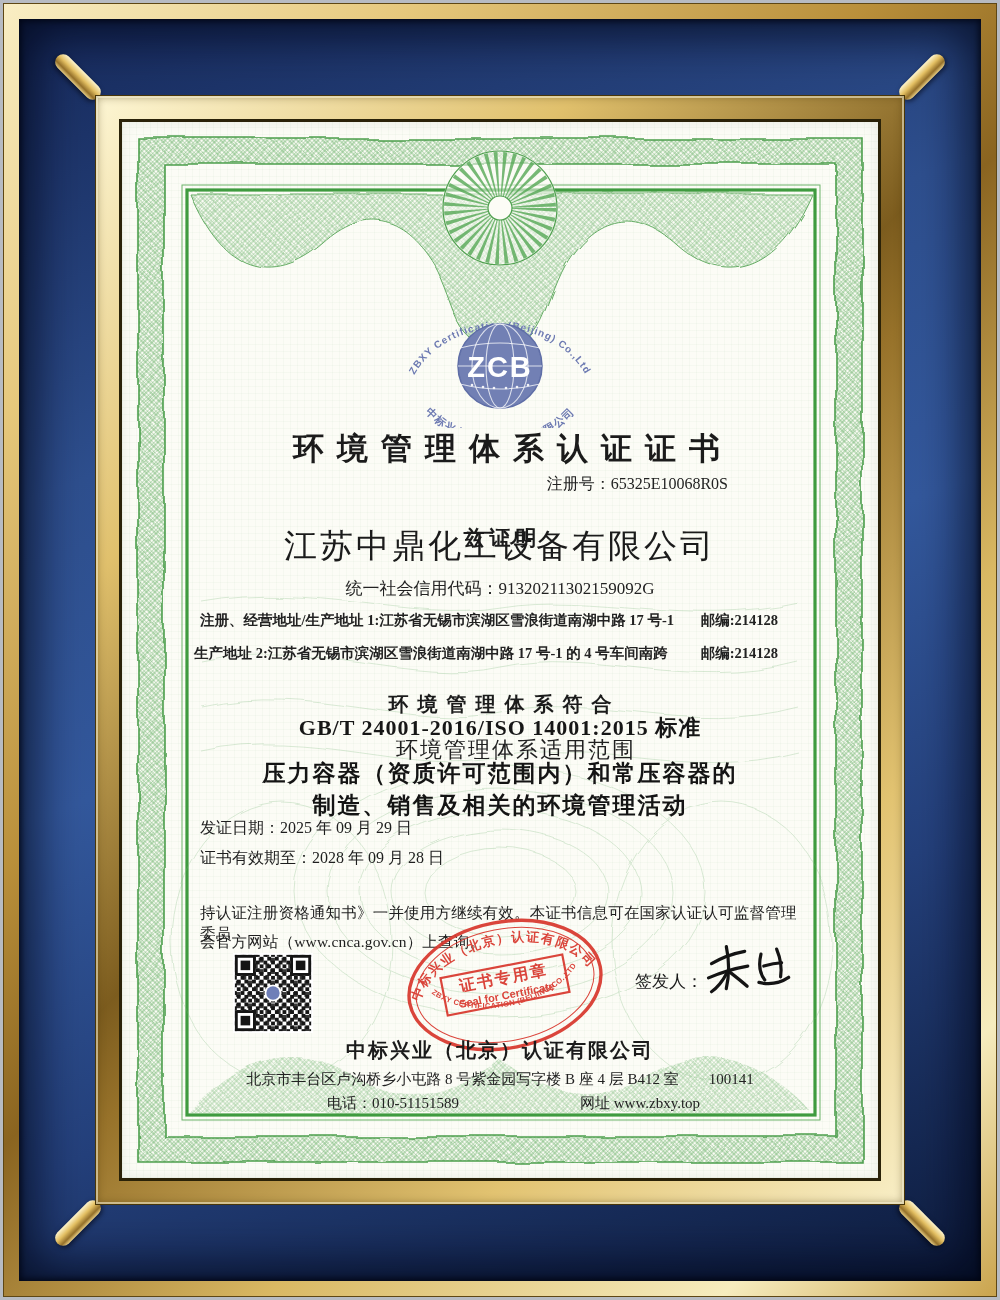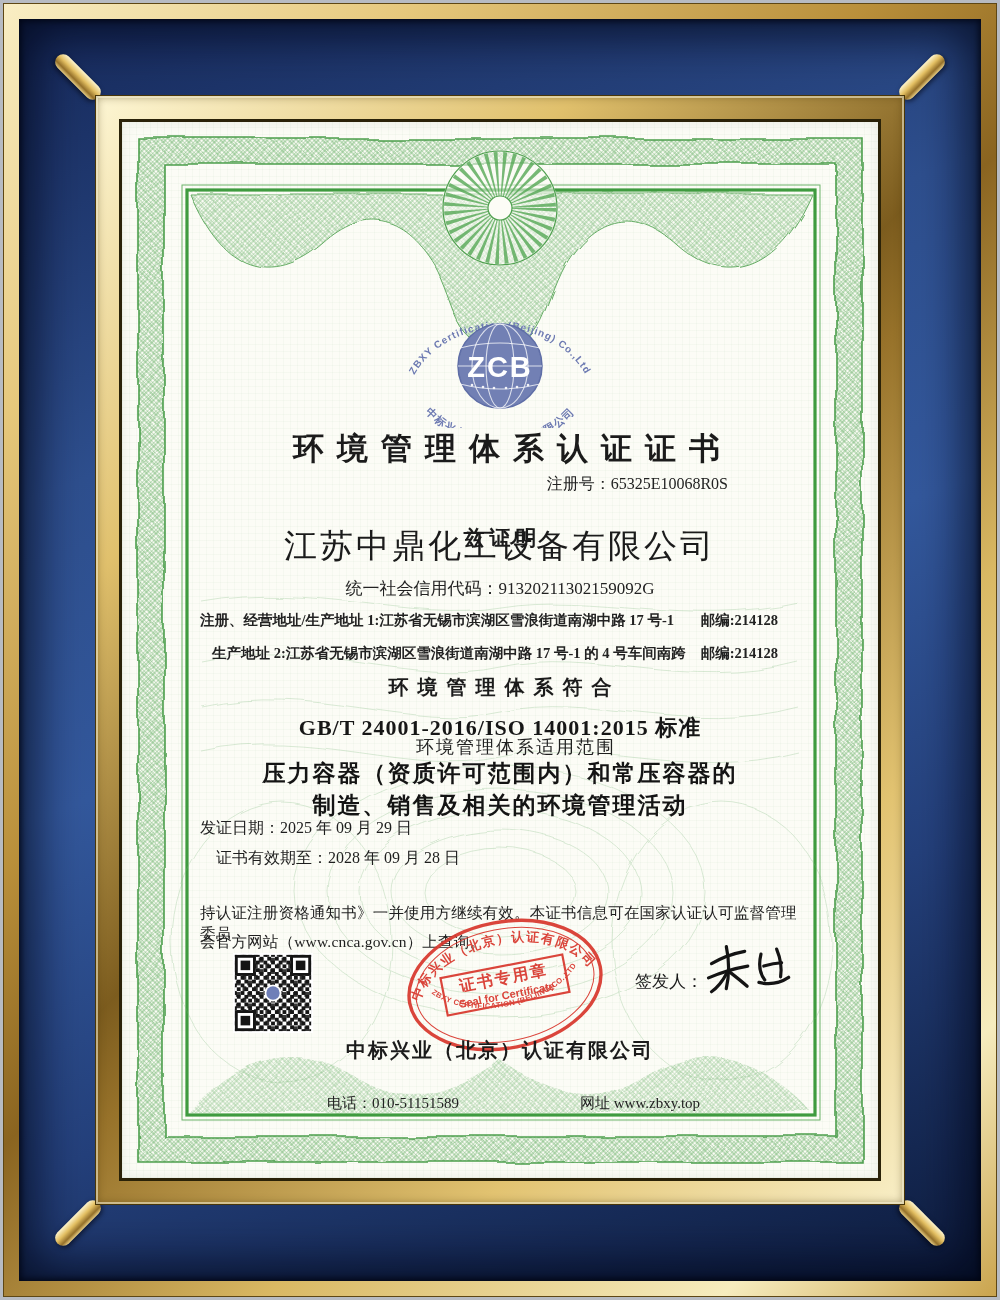--- a/index.html
+++ b/index.html
@@ -32,23 +32,23 @@
   
   .abs{position:absolute;}
   .ctr{left:0;right:0;text-align:center;}
   .hei{font-family:"Liberation Sans","DejaVu Sans",sans-serif;}
   .ink{color:#1b1b1b;}
   .title{font-size:31px;font-weight:700;letter-spacing:13px;text-indent:13px;}
   .certify{font-size:21px;font-weight:700;letter-spacing:5px;text-indent:5px;}
   .company{font-size:33px;font-weight:400;letter-spacing:3px;}
   .credit{font-size:17px;color:#222;}
   .small{font-size:14.5px;color:#222;font-weight:bold;}
-  .conform{font-size:20px;font-weight:700;letter-spacing:9px;text-indent:9px;}
+  .conform{font-size:20px;font-weight:700;letter-spacing:9px;text-indent:9px;margin-top:17px;}
   .standard{font-size:22px;font-weight:600;letter-spacing:1px;color:#161616;font-family:"Liberation Serif",serif;margin-top:11px;}
-  .scopelbl{font-size:18px;color:#1f1f1f;letter-spacing:2px;padding-left:32px;}
+  .scopelbl{font-size:22px;color:#1f1f1f;letter-spacing:2px;padding-left:32px;}
   .scope{font-size:23px;font-weight:700;letter-spacing:2px;color:#141414;}
   .dates{font-size:16px;color:#1e1e1e;}
   .note{font-size:15.5px;color:#1e1e1e;letter-spacing:.2px;}
   .signlbl{font-size:17px;color:#1b1b1b;}
   .fco{font-size:20px;font-weight:700;letter-spacing:2px;}
   .faddr{font-size:15px;color:#222;}
   .sr{position:absolute;width:1px;height:1px;overflow:hidden;clip-path:inset(50%);}
 </style>
 </head>
 <body>
@@ -152,31 +152,31 @@
     </svg>
 
     <div class="abs ctr hei ink title" style="top:306px;margin-left:13px;">环境管理体系认证证书</div>
     <div class="abs credit" style="top:352px;right:150px;font-size:16px;">注册号：65325E10068R0S</div>
     <div class="abs ctr hei ink certify" style="top:374px;margin-top:28px;">兹证明</div>
     <div class="abs ctr hei ink company" style="top:402px;">江苏中鼎化工设备有限公司</div>
     <div class="abs ctr credit" style="top:455px;">统一社会信用代码：91320211302159092G</div>
 
     <div class="abs small" style="top:489px;left:78px;">注册、经营地址/生产地址 1:江苏省无锡市滨湖区雪浪街道南湖中路 17 号-1</div>
     <div class="abs small" style="top:489px;right:100px;">邮编:214128</div>
-    <div class="abs small" style="top:522px;left:90px;">生产地址 2:江苏省无锡市滨湖区雪浪街道南湖中路 17 号-1 的 4 号车间南跨</div>
+    <div class="abs small" style="top:522px;left:72px;">生产地址 2:江苏省无锡市滨湖区雪浪街道南湖中路 17 号-1 的 4 号车间南跨</div>
     <div class="abs small" style="top:522px;right:100px;">邮编:214128</div>
 
     <div class="abs ctr hei ink conform" style="top:552px;">环境管理体系符合</div>
     <div class="abs ctr standard" style="top:580px;">GB/T 24001-2016/ISO 14001:2015 标准</div>
     <div class="abs ctr scopelbl" style="top:613px;">环境管理体系适用范围</div>
     <div class="abs ctr hei scope" style="top:636px;">压力容器（资质许可范围内）和常压容器的</div>
     <div class="abs ctr hei scope" style="top:668px;">制造、销售及相关的环境管理活动</div>
 
     <div class="abs dates" style="top:696px;left:78px;">发证日期：2025 年 09 月 29 日</div>
-    <div class="abs dates" style="top:726px;left:78px;margin-left:16px;">证书有效期至：2028 年 09 月 28 日</div>
+    <div class="abs dates" style="top:726px;left:78px;">证书有效期至：2028 年 09 月 28 日</div>
     <div class="abs note" style="top:781px;left:78px;width:606px;">持认证注册资格通知书》一并使用方继续有效。本证书信息可在国家认证认可监督管理委员</div>
     <div class="abs note" style="top:810px;left:78px;width:606px;">会官方网站（www.cnca.gov.cn）上查询。</div>
 
     <svg class="abs" style="left:111px;top:831px;" width="80" height="80" viewBox="0 0 84 84">
       <defs>
         <pattern id="q1" width="8" height="8" patternUnits="userSpaceOnUse">
           <rect width="4" height="4" fill="#151515"></rect>
             <rect x="4" y="4" width="4" height="4" fill="#151515"></rect>
         </pattern>
         <pattern id="q2" width="12" height="12" patternUnits="userSpaceOnUse" patternTransform="translate(3 5)">
@@ -238,16 +238,17 @@
         <path d="M30 36 q10 9 16 15"></path>
         <path d="M62 20 q-5 16 2 26"></path>
         <path d="M78 16 q5 15 2 28"></path>
         <path d="M64 32 q10 -2 18 -2"></path>
         <path d="M58 48 q16 5 30 -3"></path>
       </g>
     </svg>
     <span class="sr">朱虹</span>
 
     <div class="abs ctr hei ink fco" style="top:915px;">中标兴业（北京）认证有限公司</div>
+    <div class="abs ctr faddr" style="top:948px;">北京市丰台区卢沟桥乡小屯路 8 号紫金园写字楼 B 座 4 层 B412 室　　100141</div>
     <div class="abs faddr" style="top:972px;left:205px;">电话：010-51151589</div>
     <div class="abs faddr" style="top:972px;left:458px;">网址 www.zbxy.top</div>
   </div>
 </div>
 
 </body></html>

